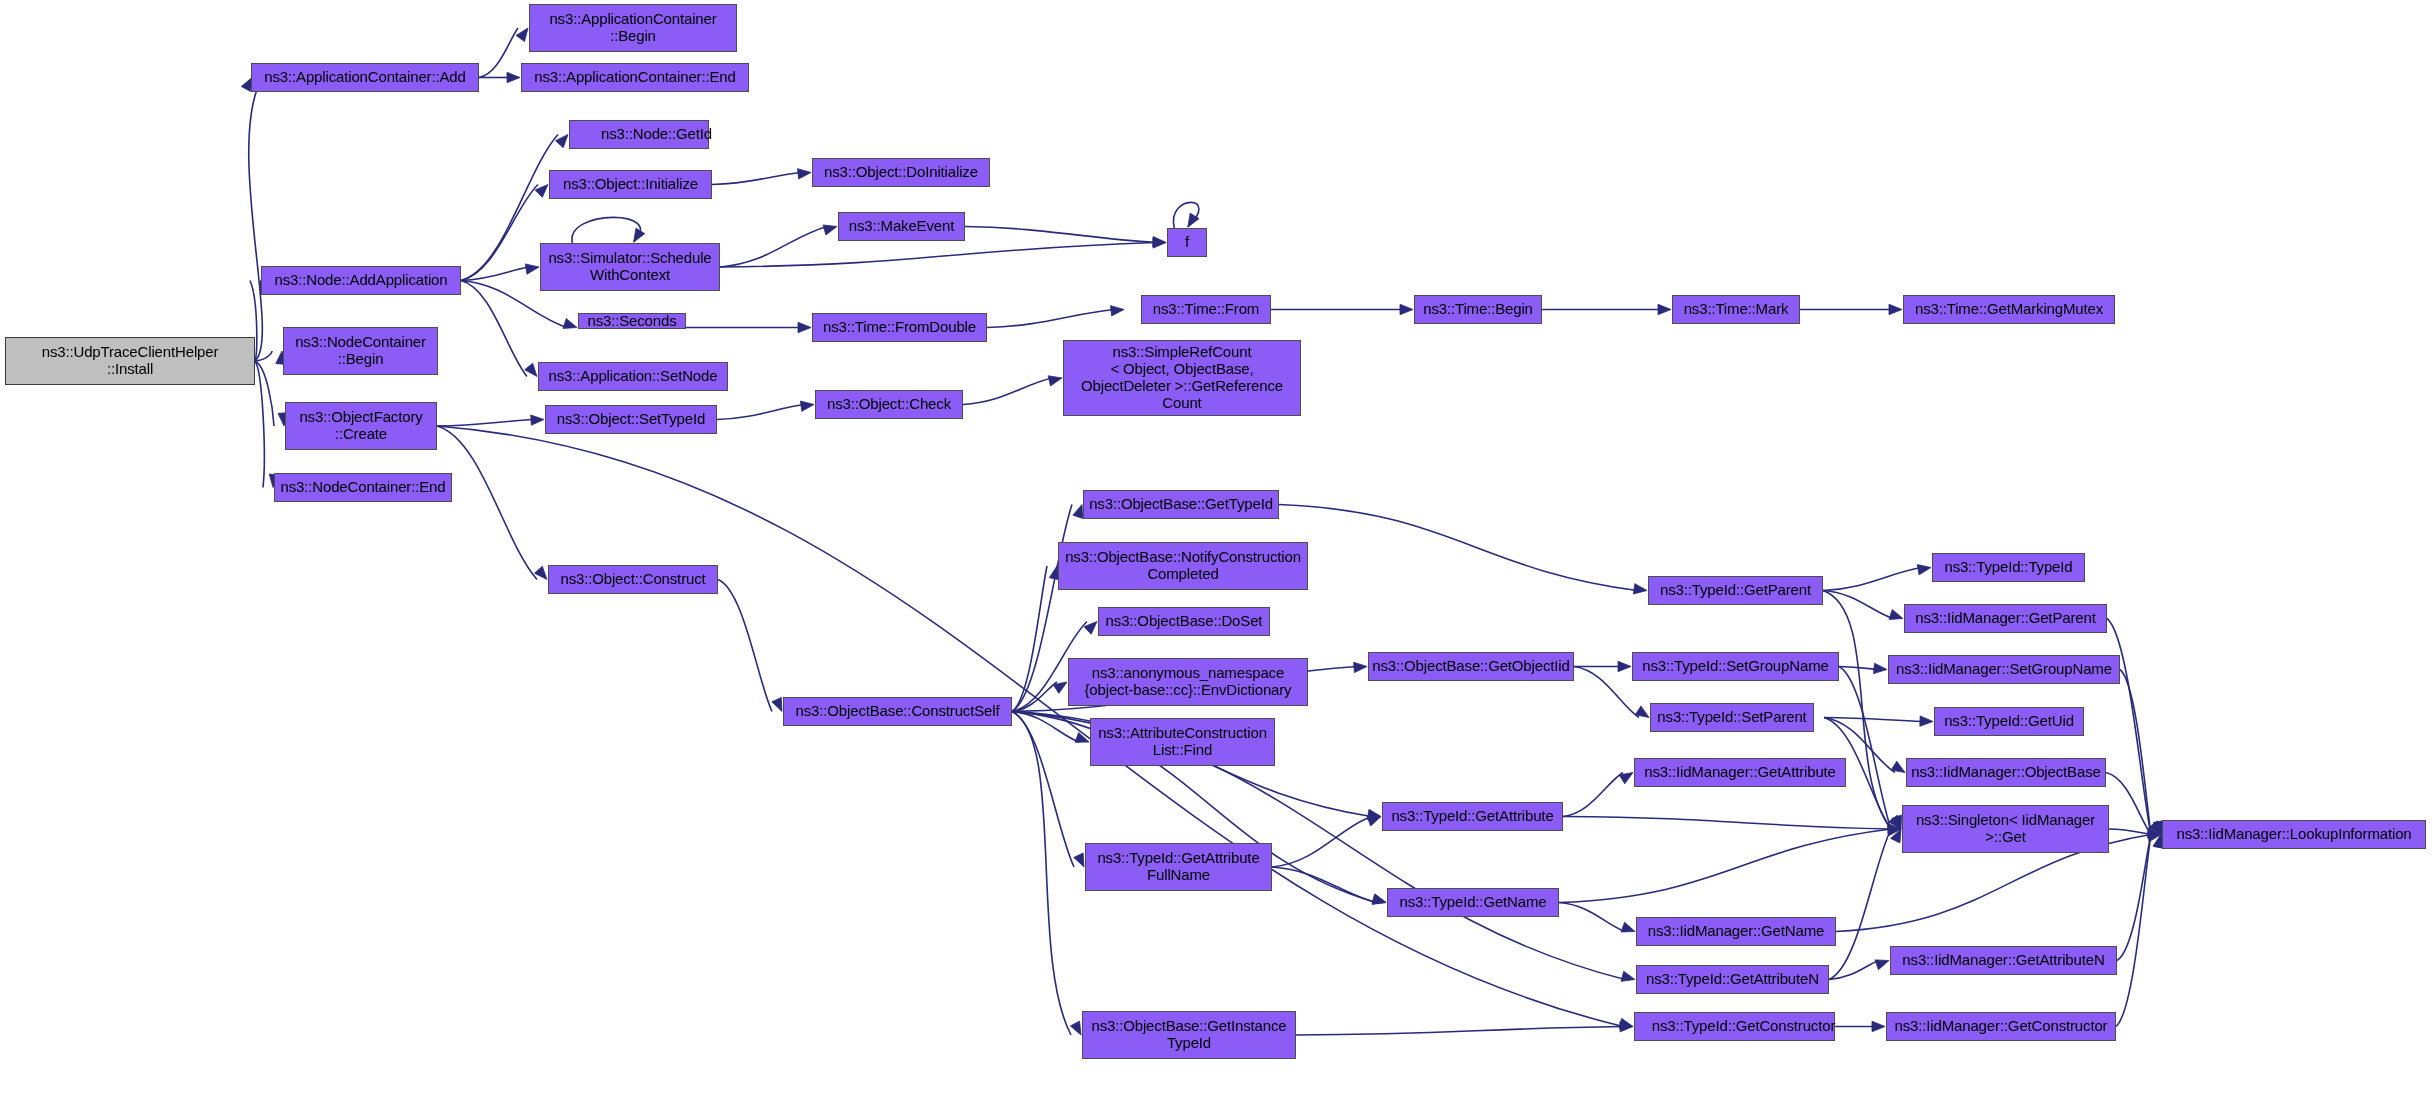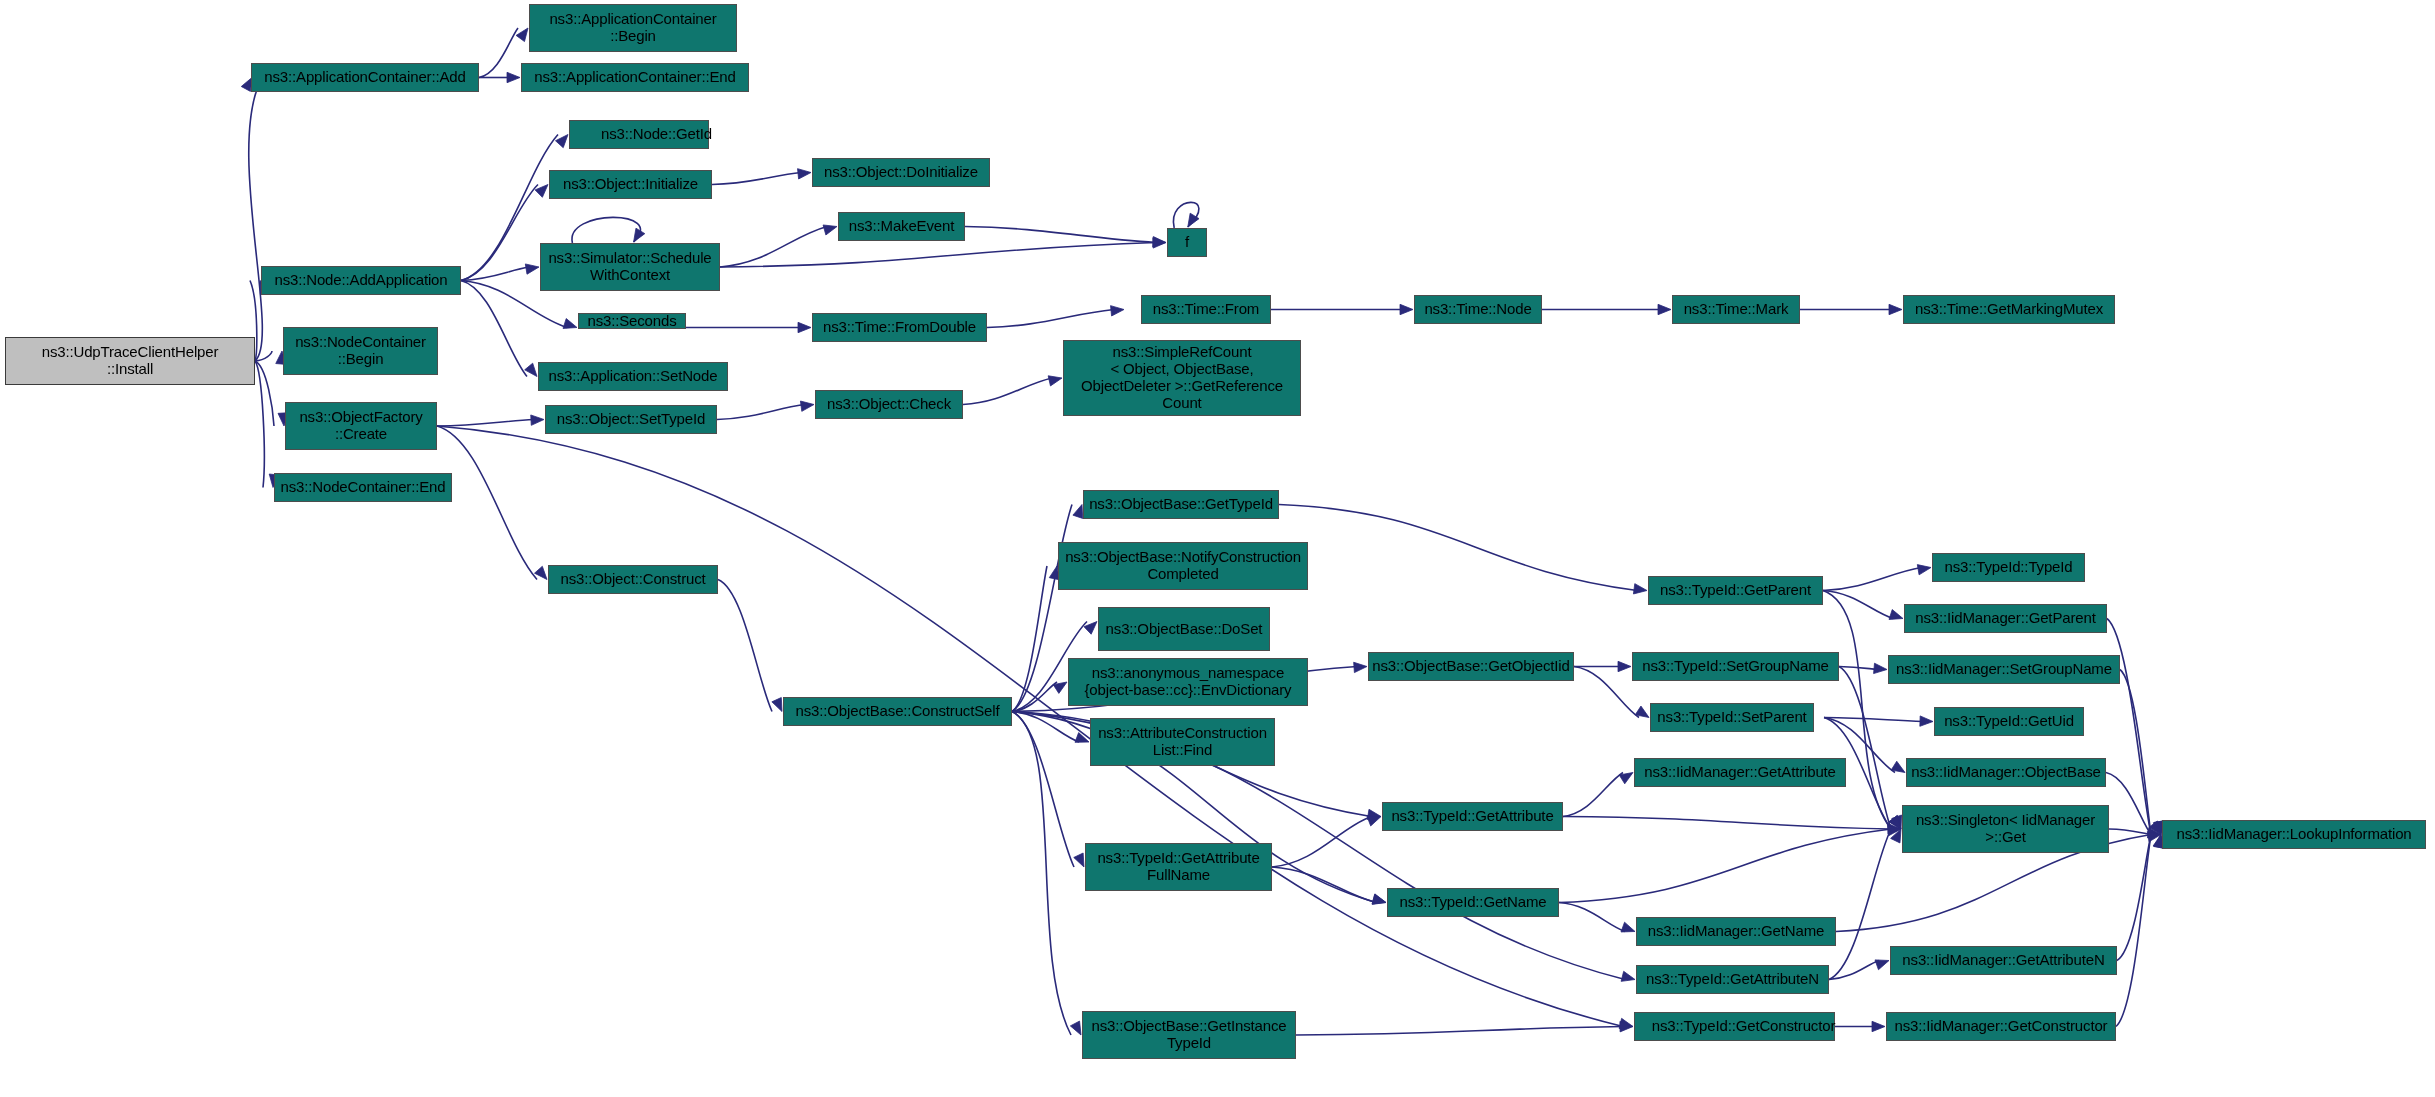--- a/index.html
+++ b/index.html
@@ -31,21 +31,21 @@
   }
   .edge-head {
     fill: #2a2a7a;
     stroke: #2a2a7a;
     stroke-width: 0.8;
   }
   .gnode {
     position: absolute;
     box-sizing: border-box;
     border: 1.4px solid #4d4d4d;
-    background: #0f766e;
+    background: #8b5cf6;
     color: #000000;
     display: flex;
     align-items: center;
     justify-content: center;
     text-align: center;
     font-size: 15px;
     line-height: 1.12;
     letter-spacing: -0.15px;
     white-space: pre-line;
     padding: 0 3px;
@@ -222,28 +222,28 @@
       <div class="gnode" style="left: 812px; top: 158px; width: 178px; height: 29px;"><span>ns3::Object::DoInitialize</span></div>
       <div class="gnode" style="left: 838px; top: 212px; width: 127px; height: 29px;"><span>ns3::MakeEvent</span></div>
       <div class="gnode" style="left: 1167px; top: 228px; width: 40px; height: 29px;"><span>f</span></div>
       <div class="gnode" style="left: 812px; top: 313px; width: 175px; height: 29px;"><span>ns3::Time::FromDouble</span></div>
       <div class="gnode" style="left: 815px; top: 390px; width: 148px; height: 29px;"><span>ns3::Object::Check</span></div>
       <div class="gnode" style="left: 1063px; top: 340px; width: 238px; height: 76px;"><span>ns3::SimpleRefCount
 &lt; Object, ObjectBase,
  ObjectDeleter &gt;::GetReference
 Count</span></div>
       <div class="gnode" style="left: 1125px; top: 295px; width: 130px; height: 29px; margin-left: 16px;"><span>ns3::Time::From</span></div>
-      <div class="gnode" style="left: 1414px; top: 295px; width: 128px; height: 29px;"><span>ns3::Time::Node</span></div>
+      <div class="gnode" style="left: 1414px; top: 295px; width: 128px; height: 29px;"><span>ns3::Time::Begin</span></div>
       <div class="gnode" style="left: 1672px; top: 295px; width: 128px; height: 29px;"><span>ns3::Time::Mark</span></div>
       <div class="gnode" style="left: 1903px; top: 295px; width: 212px; height: 29px;"><span>ns3::Time::GetMarkingMutex</span></div>
       <div class="gnode" style="left: 783px; top: 697px; width: 229px; height: 29px;"><span>ns3::ObjectBase::ConstructSelf</span></div>
       <div class="gnode" style="left: 1083px; top: 490px; width: 196px; height: 29px;"><span>ns3::ObjectBase::GetTypeId</span></div>
       <div class="gnode" style="left: 1058px; top: 542px; width: 250px; height: 48px;"><span>ns3::ObjectBase::NotifyConstruction
 Completed</span></div>
-      <div class="gnode" style="left: 1098px; top: 607px; width: 172px; height: 44px;"><span>ns3::ObjectBase::DoSet</span></div>
+      <div class="gnode" style="left: 1098px; top: 607px; width: 172px; height: 29px;"><span>ns3::ObjectBase::DoSet</span></div>
       <div class="gnode" style="left: 1068px; top: 658px; width: 240px; height: 48px;"><span>ns3::anonymous_namespace
 {object-base::cc}::EnvDictionary</span></div>
       <div class="gnode" style="left: 1090px; top: 718px; width: 185px; height: 48px;"><span>ns3::AttributeConstruction
 List::Find</span></div>
       <div class="gnode" style="left: 1368px; top: 652px; width: 206px; height: 29px;"><span>ns3::ObjectBase::GetObjectIid</span></div>
       <div class="gnode" style="left: 1648px; top: 576px; width: 175px; height: 29px;"><span>ns3::TypeId::GetParent</span></div>
       <div class="gnode" style="left: 1632px; top: 652px; width: 207px; height: 29px;"><span>ns3::TypeId::SetGroupName</span></div>
       <div class="gnode" style="left: 1650px; top: 703px; width: 164px; height: 29px;"><span>ns3::TypeId::SetParent</span></div>
       <div class="gnode" style="left: 1932px; top: 553px; width: 153px; height: 29px;"><span>ns3::TypeId::TypeId</span></div>
       <div class="gnode" style="left: 1904px; top: 604px; width: 203px; height: 29px;"><span>ns3::IidManager::GetParent</span></div>

